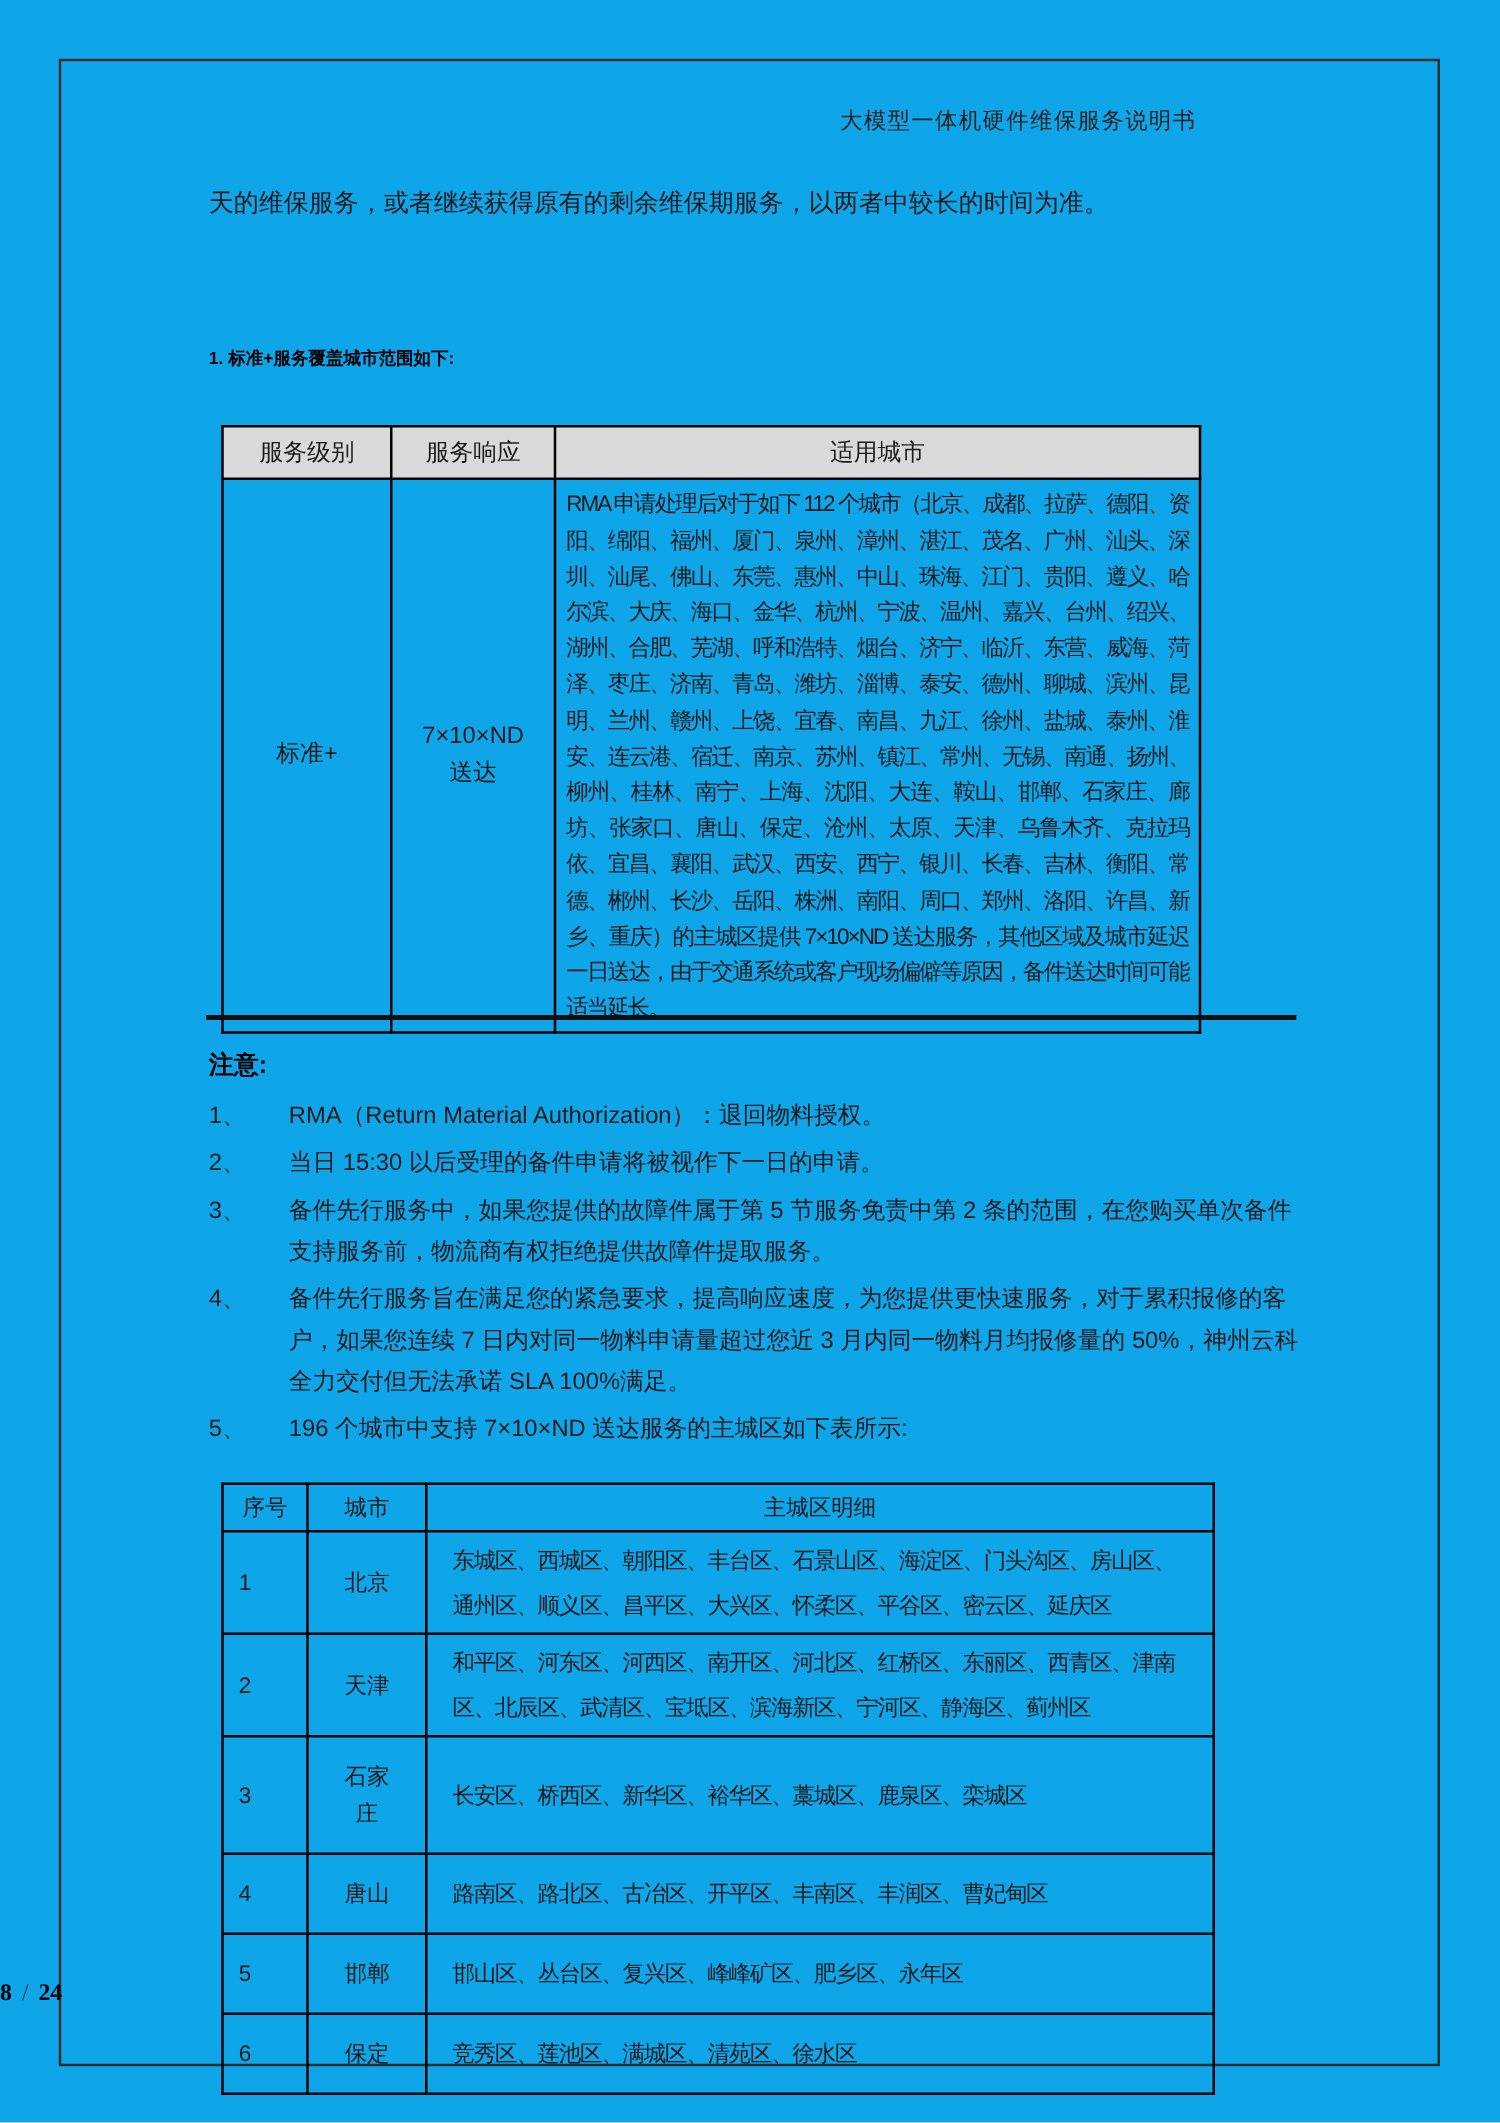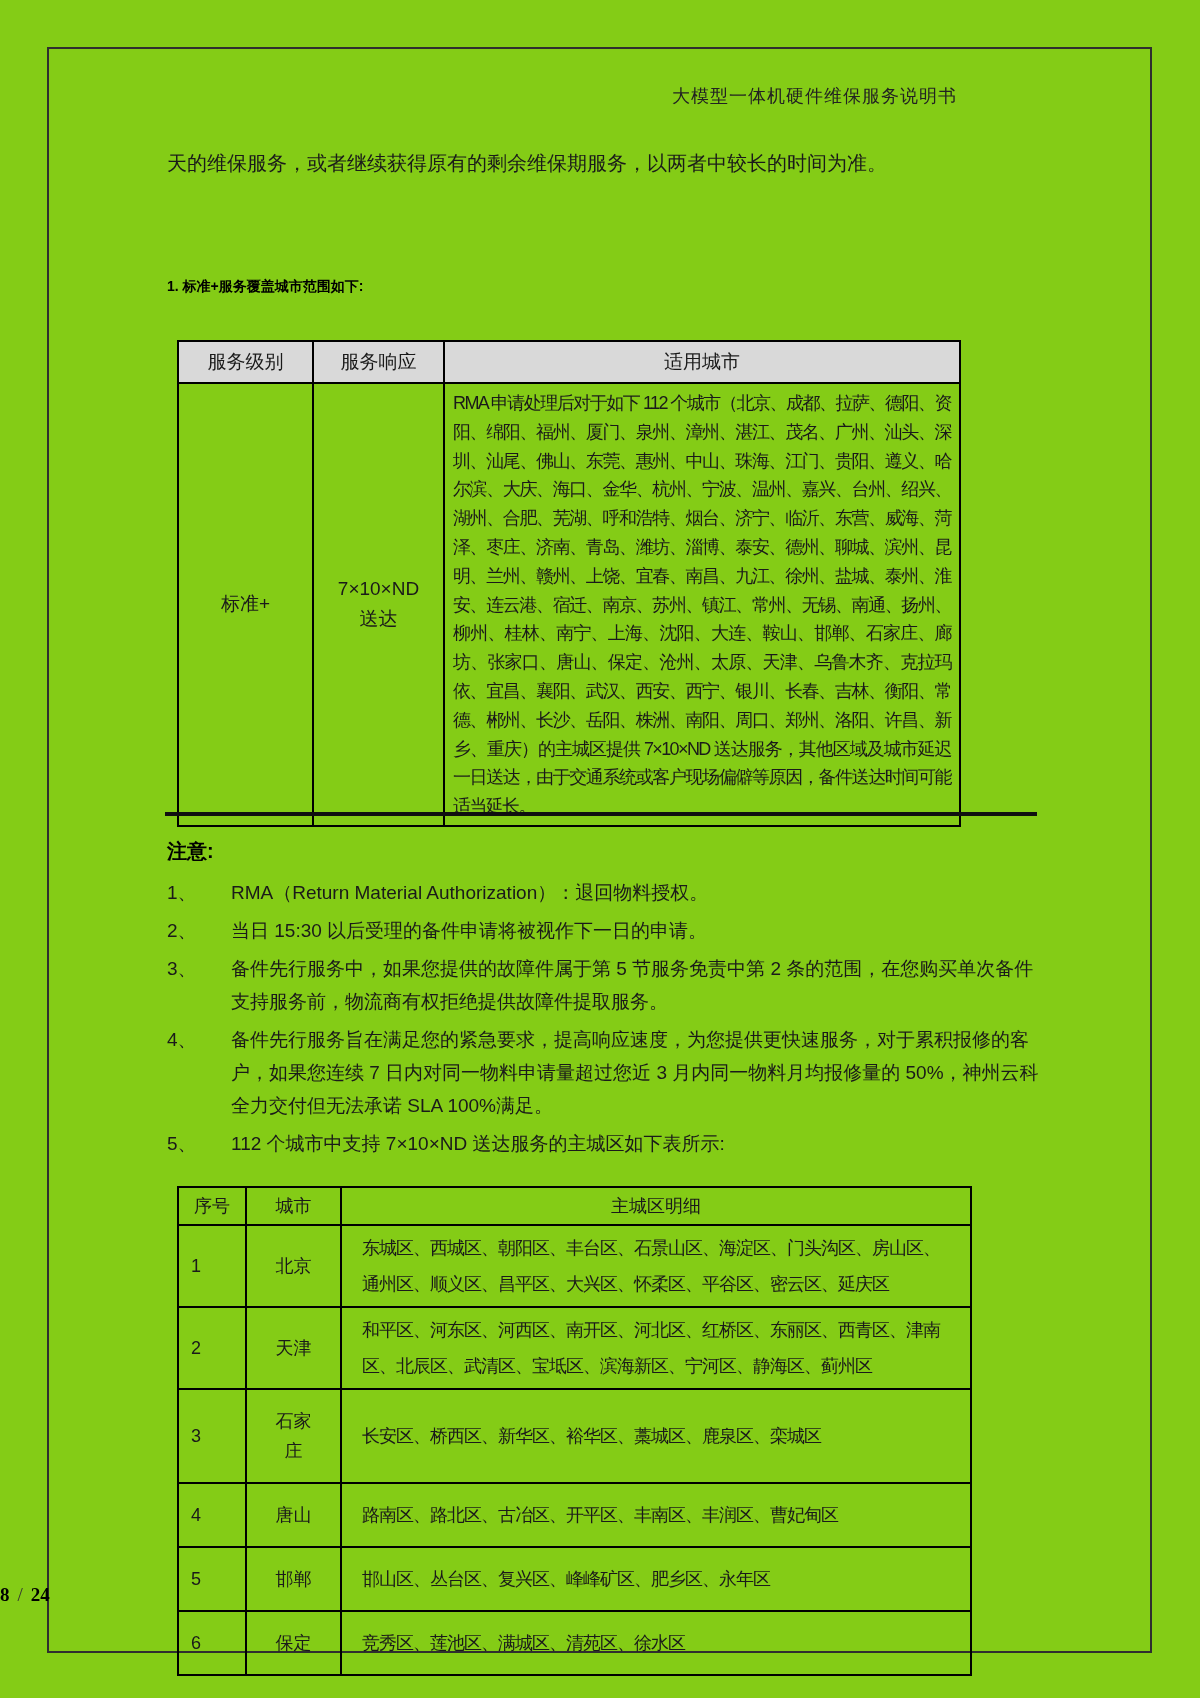--- a/index.html
+++ b/index.html
@@ -1,20 +1,20 @@
 <!DOCTYPE html>
 <html><head>
 <meta charset="utf-8">
 <style>
   * { margin:0; padding:0; box-sizing:border-box; }
   html,body { background:#ffffff; }
   .page {
     position:relative;
     width:1200px; height:1698px;
-    background:#84cc16;
+    background:#0ea5e9;
     color:#1a1a1a;
     font-family:"Liberation Sans", sans-serif;
     overflow:hidden;
   }
   .frame {
     position:absolute; left:47px; top:47px;
     width:1105px; height:1606px;
     border:2px solid #2f2f2f;
   }
   .header-line {
@@ -152,21 +152,21 @@
     <div class="note-item">
       <span class="note-num">3、</span>
       <span class="note-text">备件先行服务中，如果您提供的故障件属于第 5 节服务免责中第 2 条的范围，在您购买单次备件支持服务前，物流商有权拒绝提供故障件提取服务。</span>
     </div>
     <div class="note-item">
       <span class="note-num">4、</span>
       <span class="note-text">备件先行服务旨在满足您的紧急要求，提高响应速度，为您提供更快速服务，对于累积报修的客户，如果您连续 7 日内对同一物料申请量超过您近 3 月内同一物料月均报修量的 50%，神州云科全力交付但无法承诺 SLA 100%满足。</span>
     </div>
     <div class="note-item">
       <span class="note-num">5、</span>
-      <span class="note-text">112 个城市中支持 7×10×ND 送达服务的主城区如下表所示:</span>
+      <span class="note-text">196 个城市中支持 7×10×ND 送达服务的主城区如下表所示:</span>
     </div>
   </div>
 
   <table class="district-table">
     <colgroup>
         <col class="n">
         <col class="ci">
         <col class="d">
       </colgroup>
     <thead>

